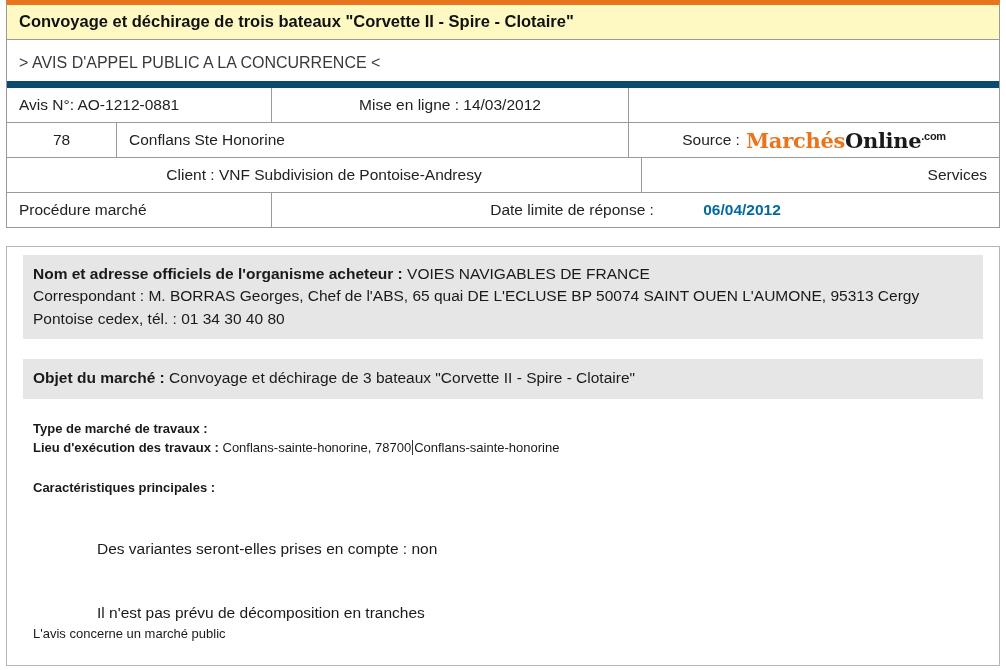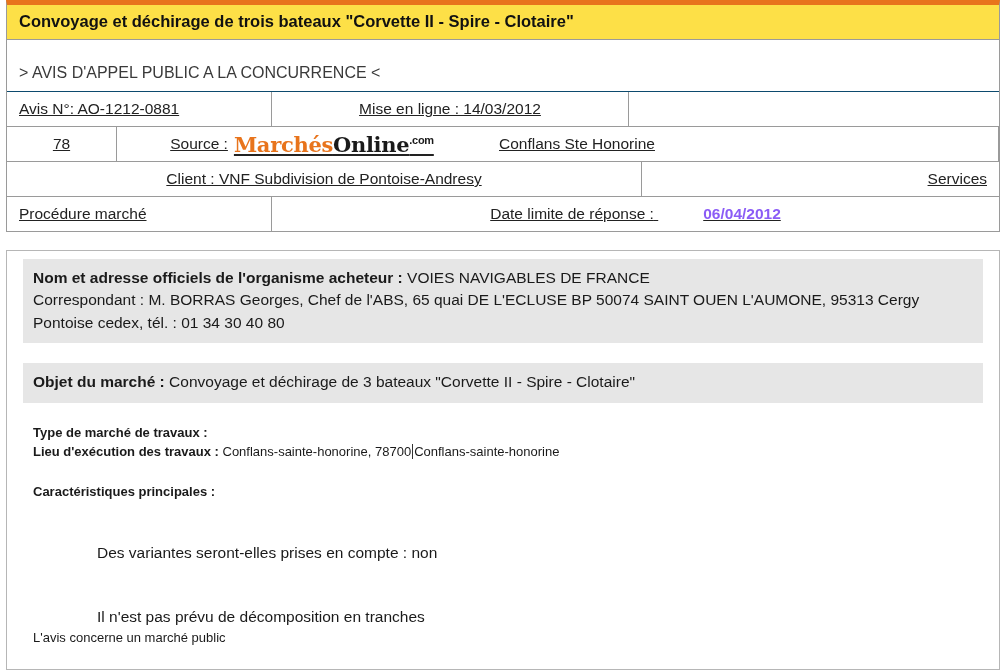--- a/index.html
+++ b/index.html
@@ -23,46 +23,45 @@
   }
 
   
   .header-card {
     margin: 0 6px 0 6px;
     border: 1px solid #9a9a9a;
     border-top: 5px solid #e8741c;
     box-sizing: border-box;
   }
   .title-row {
-    background: #fde047;
+    background: #fef9c3;
     border-bottom: 1px solid #9a9a9a;
     padding: 7px 12px 8px 12px;
     font-weight: bold;
     font-size: 16.5px;
     color: #111;
   }
   .subtitle-row {
     background: #ffffff;
-    border-bottom: 1px solid #0c4a6e;
-    padding: 24px 12px 9px 12px;
+    border-bottom: 7px solid #0c4a6e;
+    padding: 14px 12px 9px 12px;
     font-size: 16px;
     color: #3a3a3a;
   }
   .grid-row {
     display: flex;
     border-bottom: 1px solid #9a9a9a;
     background: #ffffff;
   }
   .grid-row:last-child { border-bottom: none; }
   .cell {
     padding: 8px 12px;
     box-sizing: border-box;
     font-size: 15.5px;
     color: #222;
-    text-decoration: underline;
   }
   .cell.bordered-right { border-right: 1px solid #9a9a9a; }
   .cell.center { text-align: center; }
 
   .c-avis { width: 265px; }
   .c-mise { flex: 1; }
   .c-empty-right { width: 370px; }
 
   .c-num { width: 110px; text-align: center; }
   .c-ville { flex: 1; }
@@ -91,21 +90,21 @@
     color: #1a1a1a;
     vertical-align: super;
     font-weight: bold;
   }
 
   .c-client { width: 635px; text-align: center; }
   .c-services { flex: 1; text-align: right; }
 
   .c-proc { width: 265px; }
   .c-date { flex: 1; text-align: center; }
-  .date-val { color: #8b5cf6; font-weight: bold; margin-left: 45px; }
+  .date-val { color: #0369a1; font-weight: bold; margin-left: 45px; }
 
   
   .body-card {
     margin: 18px 6px 0 6px;
     border: 1px solid #b6b6b6;
     box-sizing: border-box;
     min-height: 420px;
     padding: 8px 16px 10px 16px;
     background: #fff;
   }
@@ -148,25 +147,25 @@
     <div class="subtitle-row">&gt; AVIS D'APPEL PUBLIC A LA CONCURRENCE &lt;</div>
 
     <div class="grid-row">
       <div class="cell bordered-right c-avis">Avis N°: AO-1212-0881</div>
       <div class="cell bordered-right c-mise center">Mise en ligne : 14/03/2012</div>
       <div class="cell c-empty-right"></div>
     </div>
 
     <div class="grid-row">
       <div class="cell bordered-right c-num">78</div>
+      <div class="cell bordered-right c-ville">Conflans Ste Honorine</div>
       <div class="cell c-source">
         <span class="src-label">Source :</span>
         <span class="logo"><span>Marchés</span><span class="blk">Online</span><span class="com">.com</span></span>
       </div>
-      <div class="cell bordered-right c-ville">Conflans Ste Honorine</div>
     </div>
 
     <div class="grid-row">
       <div class="cell bordered-right c-client">Client : VNF Subdivision de Pontoise-Andresy</div>
       <div class="cell c-services">Services</div>
     </div>
 
     <div class="grid-row">
       <div class="cell bordered-right c-proc">Procédure marché</div>
       <div class="cell c-date">

